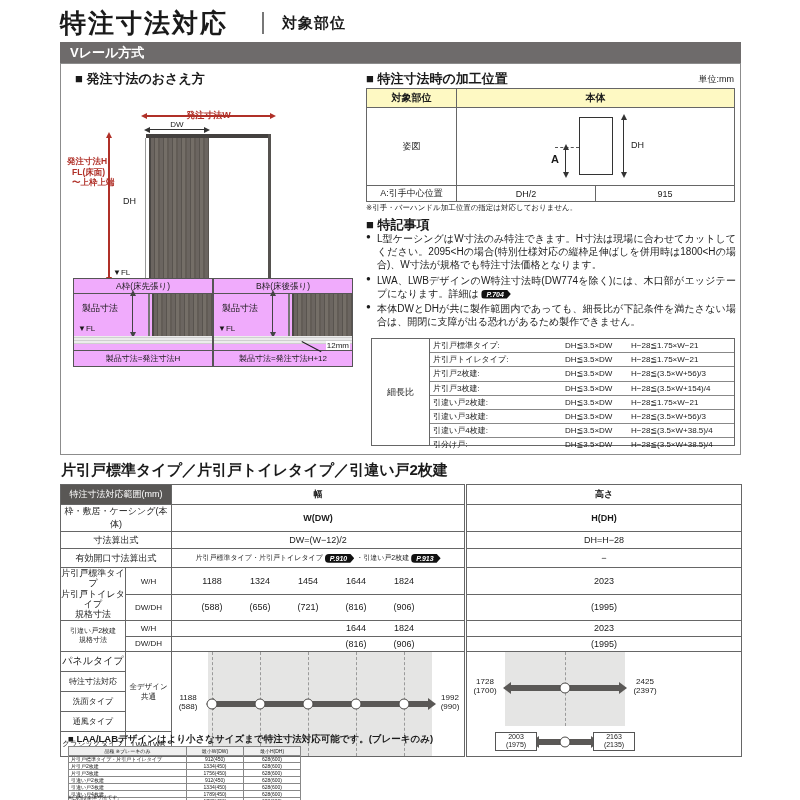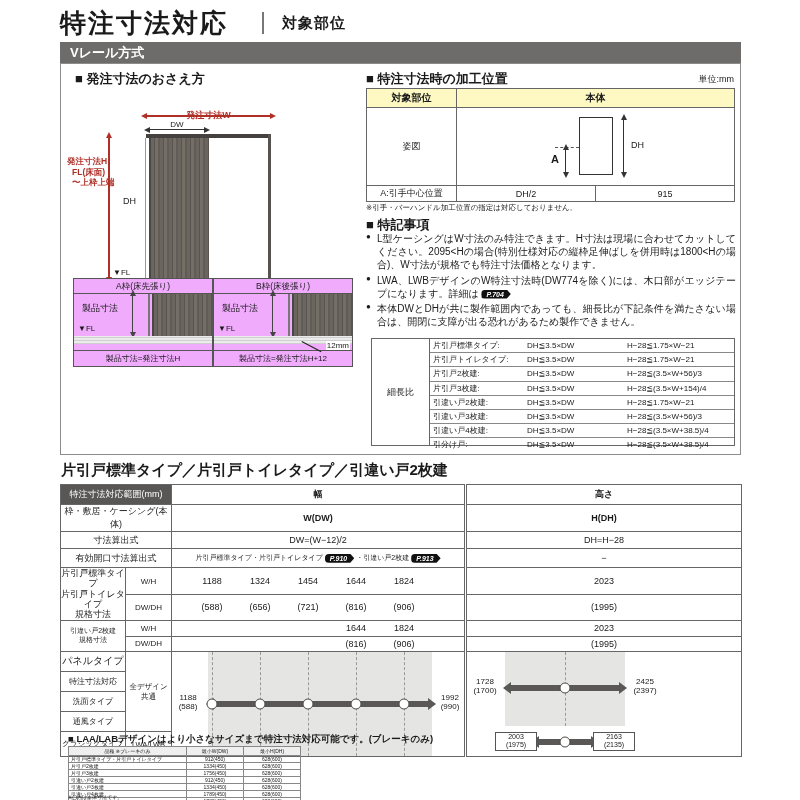--- a/index.html
+++ b/index.html
@@ -37,21 +37,21 @@
   .note-item{position:relative;padding-left:11px;font-size:10px;line-height:1.32;text-align:justify;margin-bottom:2px;}
   .note-item::before{content:"●";position:absolute;left:0;top:0;font-size:8px;}
   
   #slender{border:1px solid #666;box-sizing:border-box;}
   #sl-head{position:absolute;left:0;top:0;width:58px;height:100%;border-right:1px solid #666;box-sizing:border-box;
     display:flex;align-items:center;justify-content:center;font-size:9px;}
   #sl-rows{margin-left:58px;}
   .sl-row{height:13.2px;border-bottom:1px solid #888;display:flex;align-items:center;font-size:8px;white-space:nowrap;}
   .sl-row:last-child{border-bottom:none;}
   .sl-t{width:94px;padding-left:3px;}
-  .sl-c1{width:100px;}
+  .sl-c1{width:66px;margin-left:38px;}
   .sl-c2{flex:1;}
   
   #range-table{border-collapse:collapse;table-layout:fixed;width:681px;border:1.5px solid #444;}
   #range-table td{border:1px solid #666;padding:0;text-align:center;vertical-align:middle;font-size:9px;overflow:hidden;}
   #range-table td.hcol{border-left:3px double #666;}
   .dkhead{background:#595755;color:#fff;font-size:9.5px;}
   .colhead{font-size:12px;font-weight:bold;background:#fff;}
   .lblcell{font-size:8px;}
   .bigval{font-size:14px;font-weight:bold;}
   .tiny3{font-size:6.5px;line-height:1.15;}

